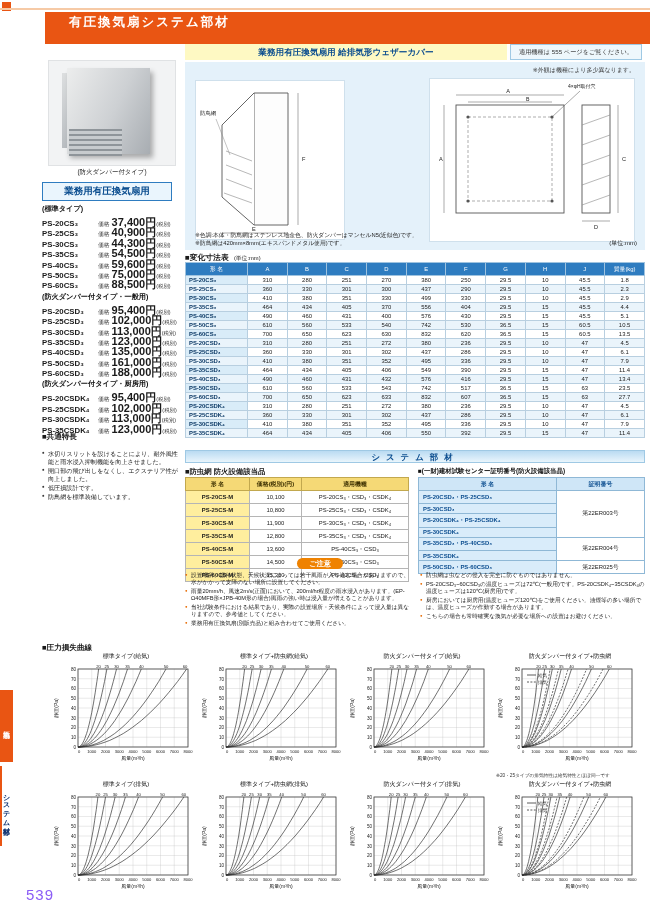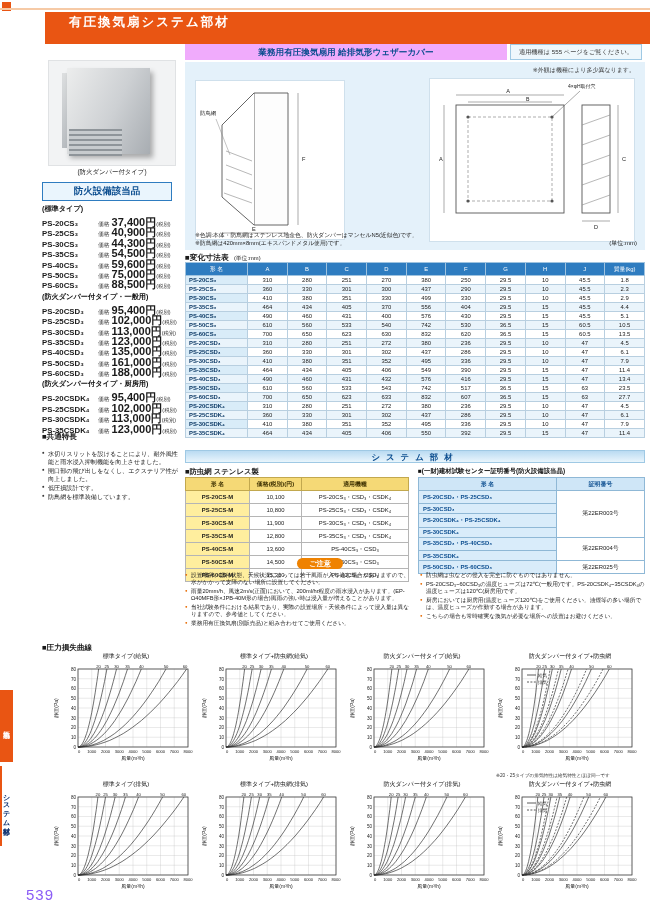--- a/index.html
+++ b/index.html
@@ -4,21 +4,21 @@
 <style>
 *{margin:0;padding:0;box-sizing:border-box}
 body{width:650px;height:919px;position:relative;background:#fff;overflow:hidden;
      font-family:"Liberation Sans","DejaVu Sans",sans-serif;color:#1a1a1a;font-size:8px}
 .abs{position:absolute}
 
 .corner-square{left:2px;top:2px;width:9px;height:9px;background:#e95513}
 .top-rule{left:0;top:8px;width:650px;height:2px;background:#f6caa6}
 .header-bar{left:45px;top:12px;width:615px;height:32px;background:#e95513;color:#fff;
             font-weight:bold;font-size:12.5px;line-height:21px;padding-left:24px;letter-spacing:2px}
-.subheader{left:185px;top:44px;width:322px;height:16px;background:#f0abfc;color:#0b4d8f;
+.subheader{left:185px;top:44px;width:322px;height:16px;background:#fef9c3;color:#0b4d8f;
            font-weight:bold;font-size:8.6px;line-height:16px;text-align:center}
 .subnote{left:510px;top:44px;width:132px;height:16px;background:#eef7fc;border:1px solid #9fc9e4;
          font-size:6.2px;line-height:14px;text-align:center;color:#333}
 
 .photo{left:48px;top:60px;width:128px;height:106px;background:#f2f3f4;border:1px solid #e0e2e4;overflow:hidden}
 .ph-body{position:absolute;left:14%;top:7%;width:66%;height:82%;
          background:linear-gradient(115deg,#eceded 0%,#cdd0d3 55%,#a8adb2 100%);
          box-shadow:3px 4px 5px rgba(0,0,0,.3)}
 .ph-face{position:absolute;left:10%;top:12%;width:18%;height:72%;
          background:linear-gradient(180deg,#dcdedf,#b9bdc1)}
@@ -154,21 +154,21 @@
       <text x="192" y="82" font-size="5.6" fill="#222">C</text>
     </svg>
   </div>
   <div class="dnotes">
     <div>※色調:本体・防鳥網はステンレス地金色、防火ダンパーはマンセルN5(近似色)です。</div>
     <div>※防鳥網は420mm×8mm(エキスパンドメタル使用)です。</div>
   </div>
   <div class="dunit">(単位:mm)</div>
 </div>
 
-<div class="abs stainless-box">防火設備該当品</div>
+<div class="abs stainless-box">業務用有圧換気扇用</div>
 <div class="abs price-area">
     <div class="pgroup">(標準タイプ)</div>
     <div class="prow">
       <span class="pm">PS-20CS₃</span>
       <span class="pl">価格</span>
       <span class="pp">37,400円</span>
       <span class="pt">(税別)</span>
     </div>
     <div class="prow">
       <span class="pm">PS-25CS₃</span>
@@ -543,21 +543,21 @@
         <td>29.5</td>
         <td>15</td>
         <td>47</td>
         <td>11.4</td>
       </tr>
     </tbody>
 </table>
 
 <div class="abs band">システム部材</div>
 
-<div class="abs ins-title">■防虫網 ステンレス製</div>
+<div class="abs ins-title">■防虫網 防火設備該当品</div>
 <table class="abs ins-table">
   <colgroup>
       <col style="width:64px">
       <col style="width:52px">
       <col>
     </colgroup>
   <thead>
       <tr>
         <th>形 名</th>
         <th>価格(税別)(円)</th>

